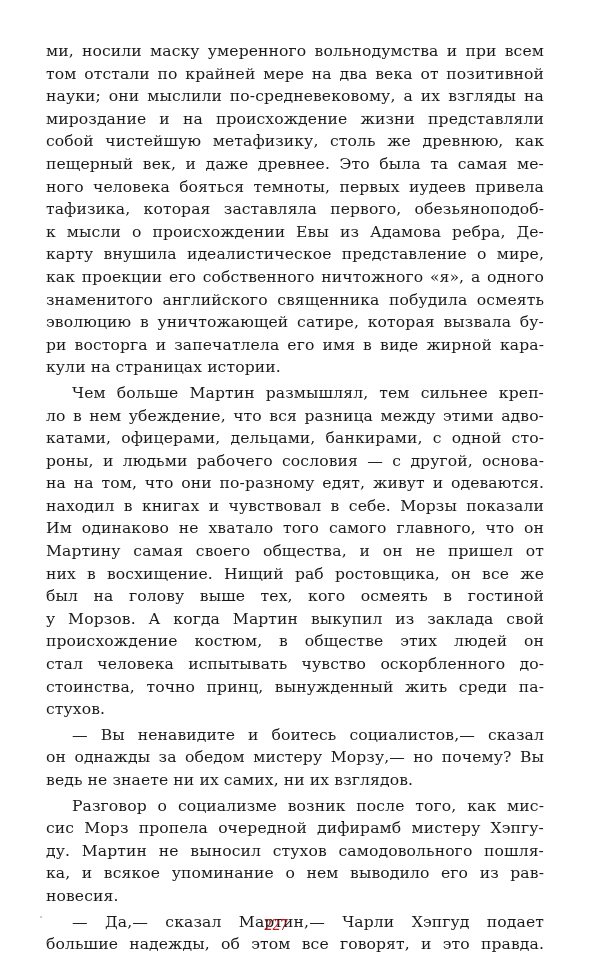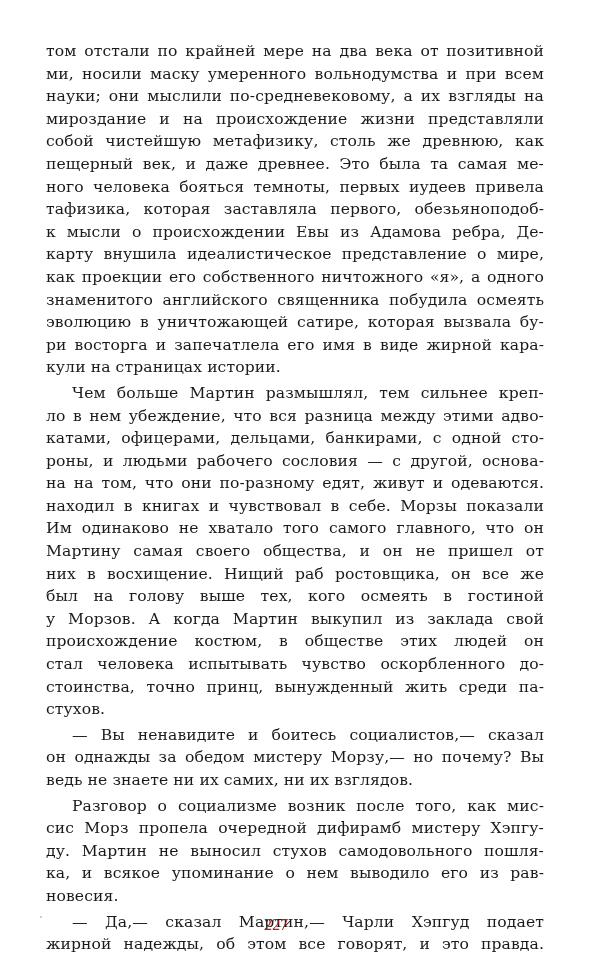--- a/index.html
+++ b/index.html
@@ -59,22 +59,22 @@
       left: 40px;
       top: 916px;
     }
   </style>
 </head>
 <body>
 
 <div class="page">
 
   <p class="para">
+    <span class="line">ми, носили маску умеренного вольнодумства и при всем</span>
     <span class="line">том отстали по крайней мере на два века от позитивной</span>
-    <span class="line">ми, носили маску умеренного вольнодумства и при всем</span>
     <span class="line">науки; они мыслили по-средневековому, а их взгляды на</span>
     <span class="line">мироздание и на происхождение жизни представляли</span>
     <span class="line">собой чистейшую метафизику, столь же древнюю, как</span>
     <span class="line">пещерный век, и даже древнее. Это была та самая ме-</span>
     <span class="line">ного человека бояться темноты, первых иудеев привела</span>
     <span class="line">тафизика, которая заставляла первого, обезьяноподоб-</span>
     <span class="line">к мысли о происхождении Евы из Адамова ребра, Де-</span>
     <span class="line">карту внушила идеалистическое представление о мире,</span>
     <span class="line">как проекции его собственного ничтожного «я», а одного</span>
     <span class="line">знаменитого английского священника побудила осмеять</span>
@@ -110,21 +110,21 @@
   <p class="para">
     <span class="line indent">Разговор о социализме возник после того, как мис-</span>
     <span class="line">сис Морз пропела очередной дифирамб мистеру Хэпгу-</span>
     <span class="line">ду. Мартин не выносил стухов самодовольного пошля-</span>
     <span class="line">ка, и всякое упоминание о нем выводило его из рав-</span>
     <span class="line last">новесия.</span>
   </p>
 
   <p class="para">
     <span class="line indent">— Да,— сказал Мартин,— Чарли Хэпгуд подает</span>
-    <span class="line">жирной надежды, об этом все говорят, и это правда.</span>
+    <span class="line">большие надежды, об этом все говорят, и это правда.</span>
     <span class="line">Я думаю, что он еще задолго до смерти сядет в губер-</span>
 
   </p>
 
 </div>
 
 <div class="page-number">227</div>
 <div class="speck"></div>
 
 </body></html>

